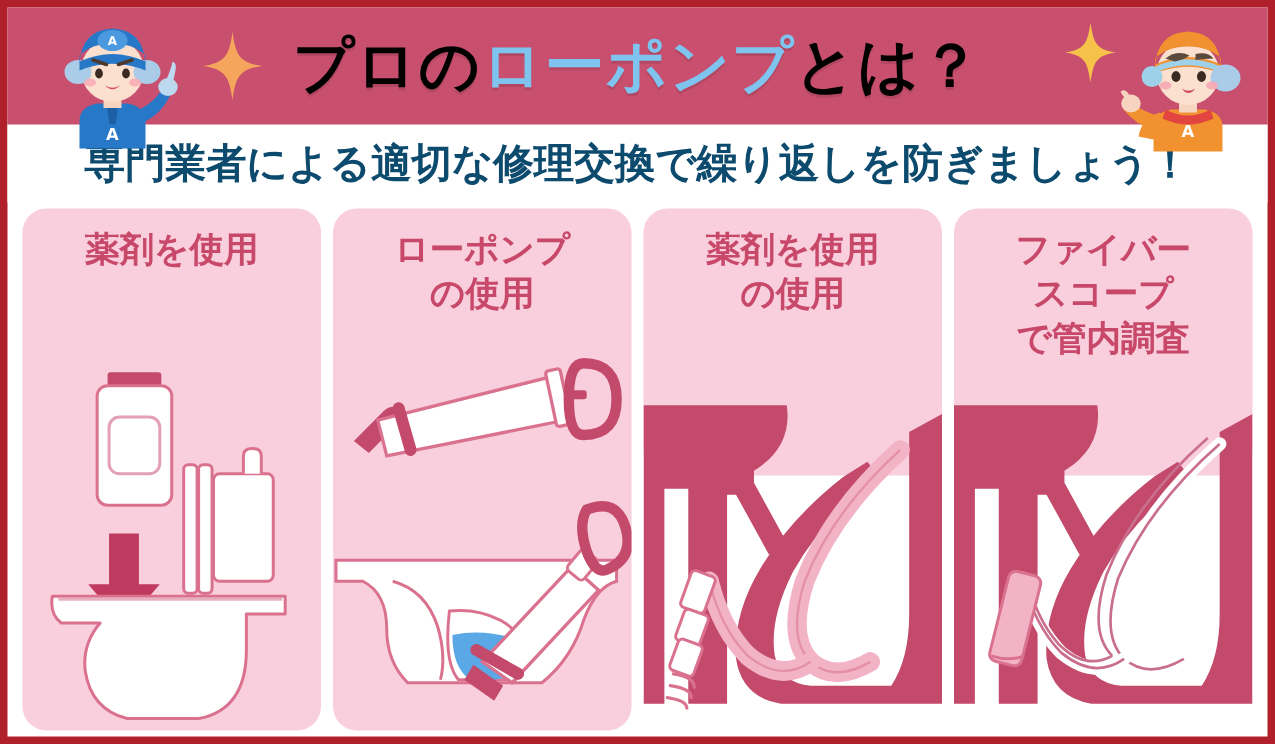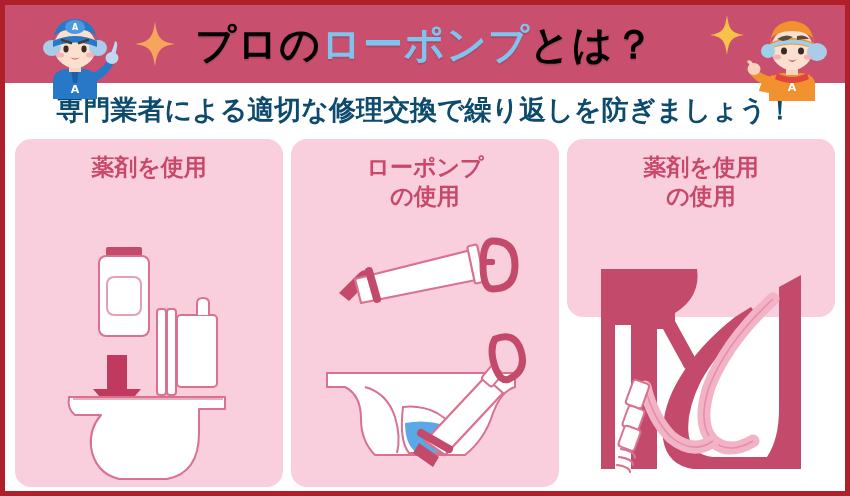--- a/index.html
+++ b/index.html
@@ -295,15 +295,44 @@
           <g>
             <rect x="28" y="112" width="17" height="26" rx="3" fill="#ffffff" stroke="#d9718f" stroke-width="2" transform="rotate(20 36 125)"></rect>
             <rect x="24" y="138" width="17" height="22" rx="3" fill="#ffffff" stroke="#d9718f" stroke-width="2" transform="rotate(20 32 149)"></rect>
             <rect x="20" y="158" width="17" height="22" rx="3" fill="#ffffff" stroke="#d9718f" stroke-width="2" transform="rotate(20 28 169)"></rect>
             <path d="M20 180 q14 2 14 9 M18 188 q14 2 14 8 M16 196 q13 2 13 7" fill="none" stroke="#d9718f" stroke-width="2.2" stroke-linecap="round"></path>
           </g>
         </svg>
       </div>
     </div>
 
+    <div class="panel">
+      <div class="card card-top"></div>
+      <div class="panel-title">ファイバー
+スコープ
+で管内調査</div>
+      <div class="panel-art" style="height:218px;">
+        <svg viewBox="0 0 200 218" preserveAspectRatio="xMidYMax meet">
+
+          <g>
+            <path d="M0 0 L96 0 Q100 28 74 44 L74 52 L96 92 L84 100 L62 60 L56 60 L56 200 L30 200 L30 56 L14 56 L14 200 L0 200 Z" fill="#c44a6c"></path>
+            <path d="M200 6 L200 200 L92 200 Q66 196 62 170 Q60 140 78 110 Q98 76 134 48 L150 38 L158 48 Q120 76 100 112 Q84 144 88 168 Q92 186 112 188 L166 188 Q178 170 178 140 L178 18 Z" fill="#c44a6c"></path>
+          </g>
+
+          <g>
+            <path d="M178 26 Q130 68 110 116 Q98 154 114 170 Q130 184 154 170" fill="none" stroke="#ffffff" stroke-width="9" stroke-linecap="round"></path>
+            <path d="M178 26 Q130 68 110 116 Q98 154 114 170 Q130 184 154 170" fill="none" stroke="#c96f8d" stroke-width="1.8"></path>
+            <path d="M170 22 Q122 64 102 114 Q90 152 106 168" fill="none" stroke="#c96f8d" stroke-width="1.8"></path>
+            <path d="M114 170 Q94 184 72 166 Q54 148 46 116" fill="none" stroke="#ffffff" stroke-width="9" stroke-linecap="round"></path>
+            <path d="M114 170 Q94 184 72 166 Q54 148 46 116" fill="none" stroke="#c96f8d" stroke-width="1.8"></path>
+            <path d="M106 168 Q88 178 70 160 Q54 142 48 112" fill="none" stroke="#c96f8d" stroke-width="1.8"></path>
+          </g>
+
+          <g>
+            <rect x="30" y="112" width="22" height="62" rx="5" fill="#f3b3c6" stroke="#d9718f" stroke-width="2" transform="rotate(14 41 143)"></rect>
+            <path d="M25 168 q12 4 22 0" fill="none" stroke="#d9718f" stroke-width="2"></path>
+          </g>
+        </svg>
+      </div>
+    </div>
 
   </div>
 </div>
 
 </body></html>

